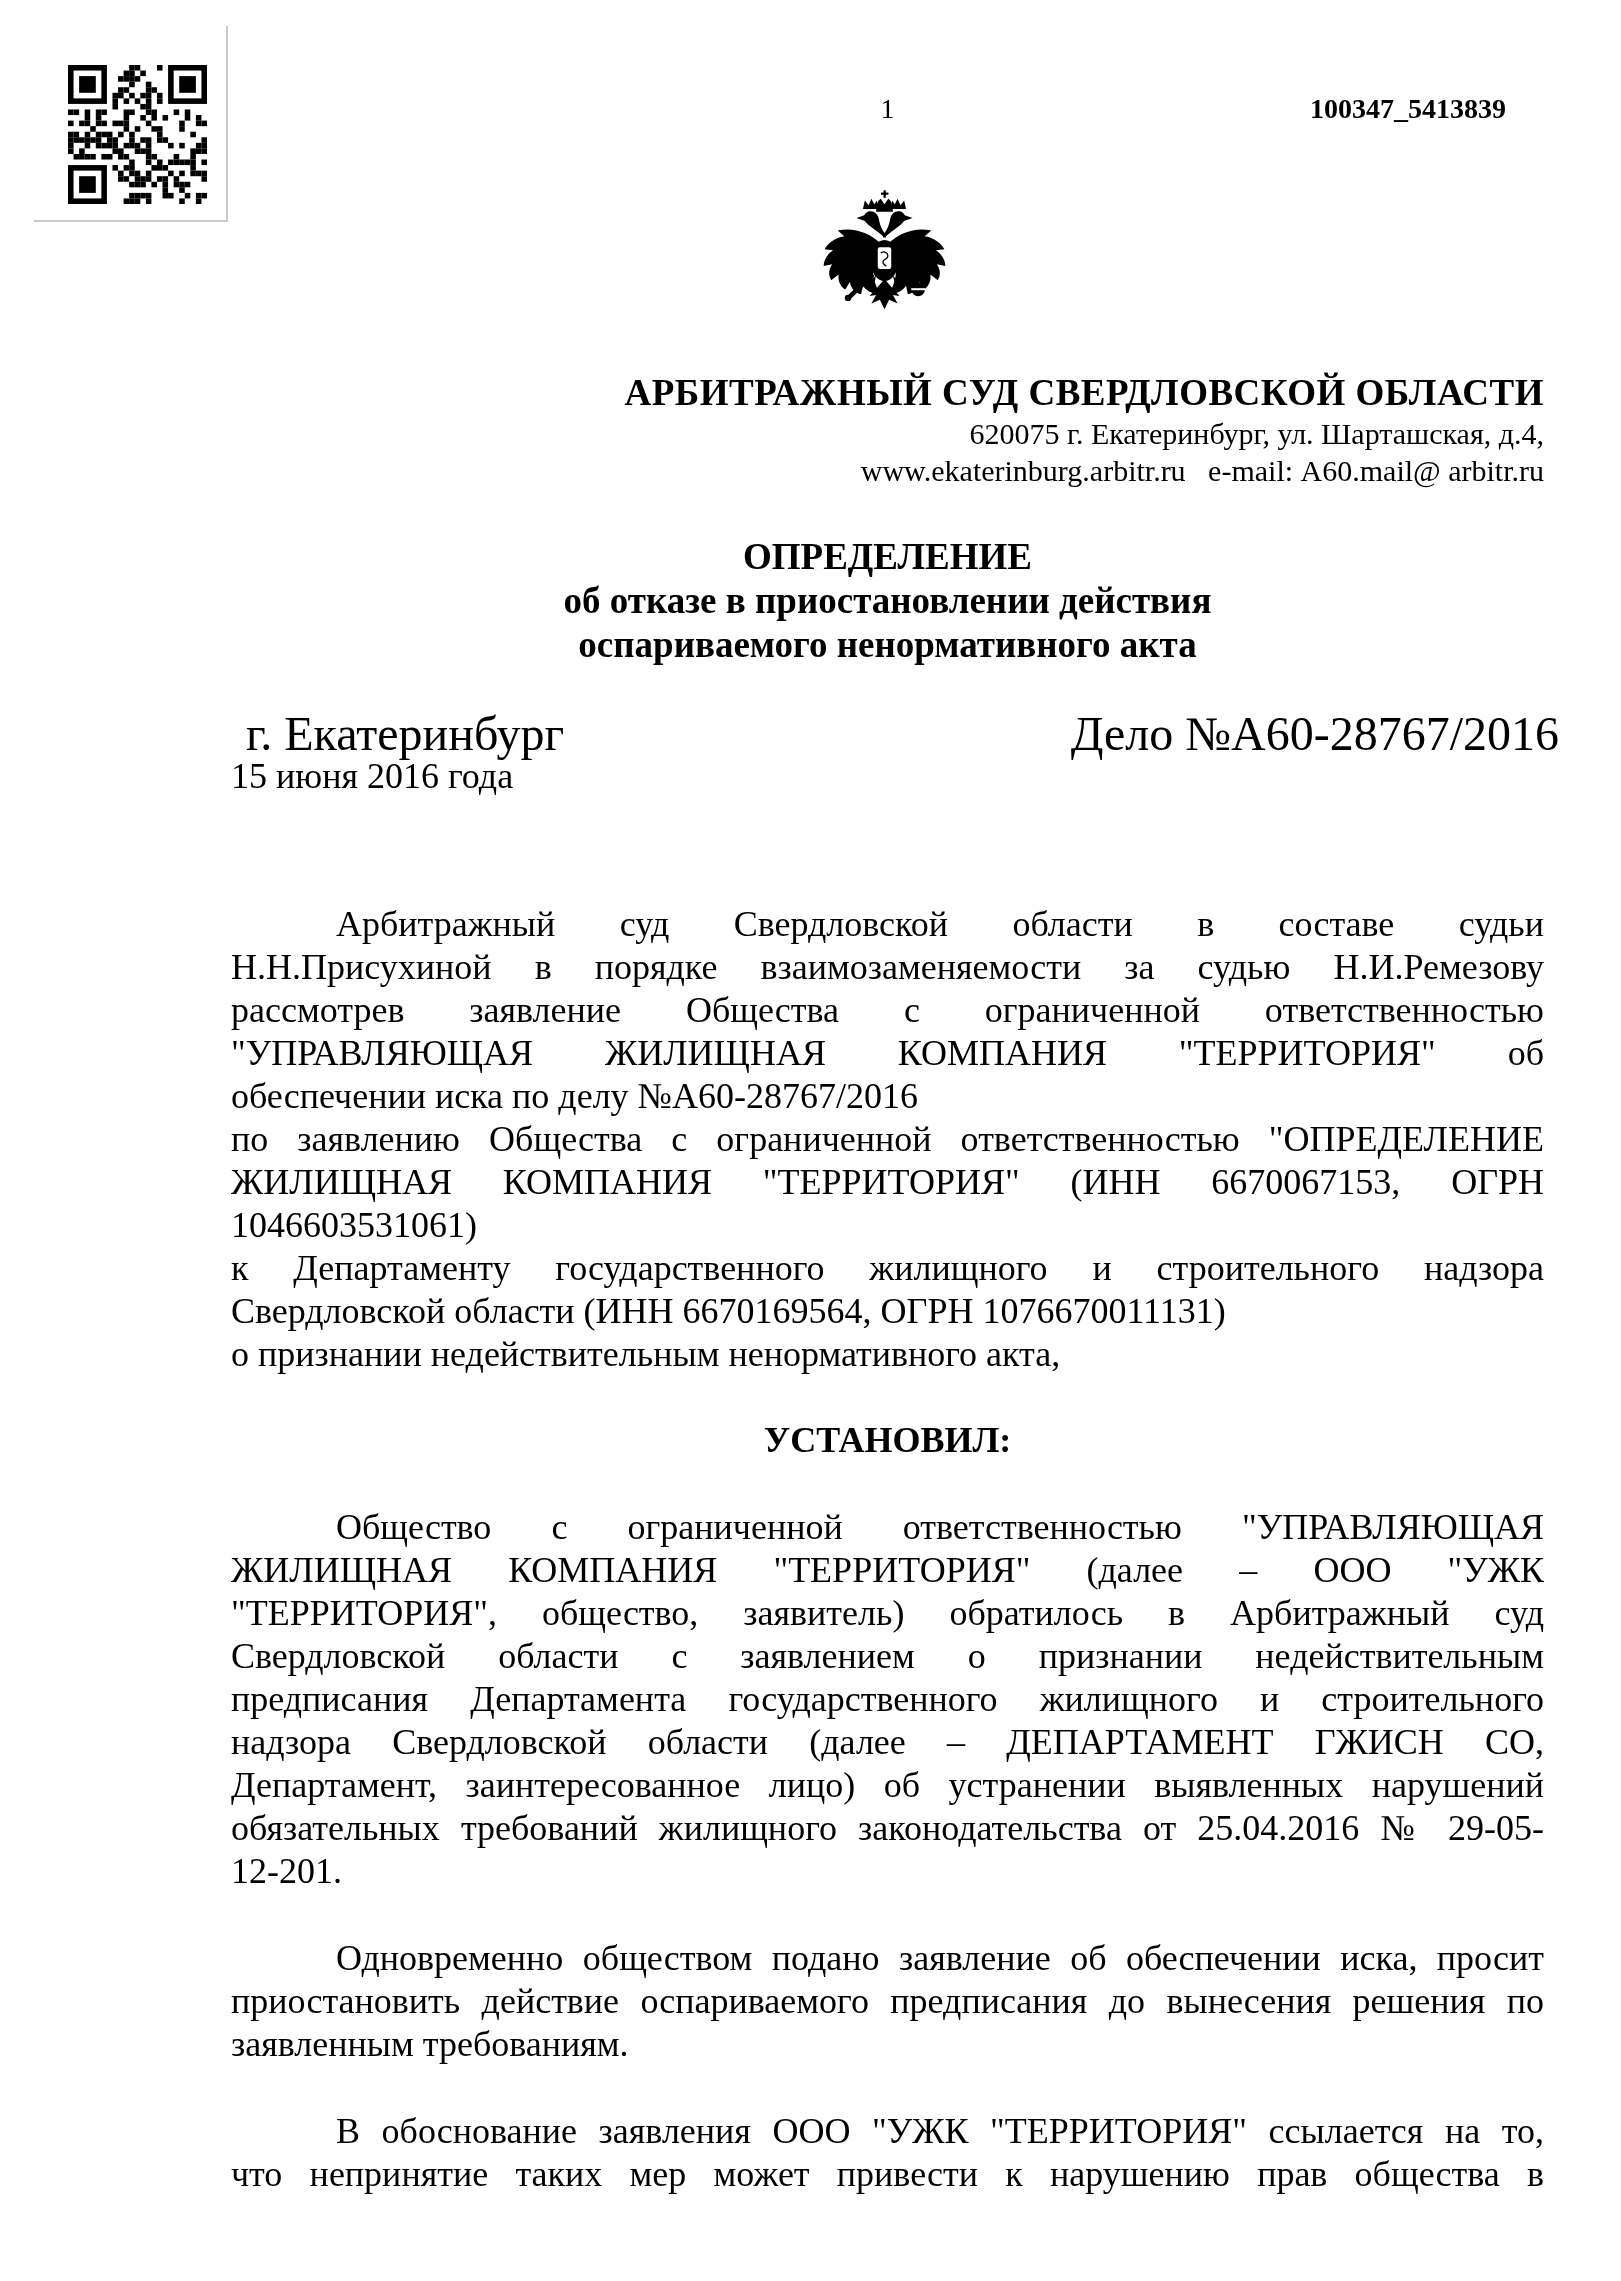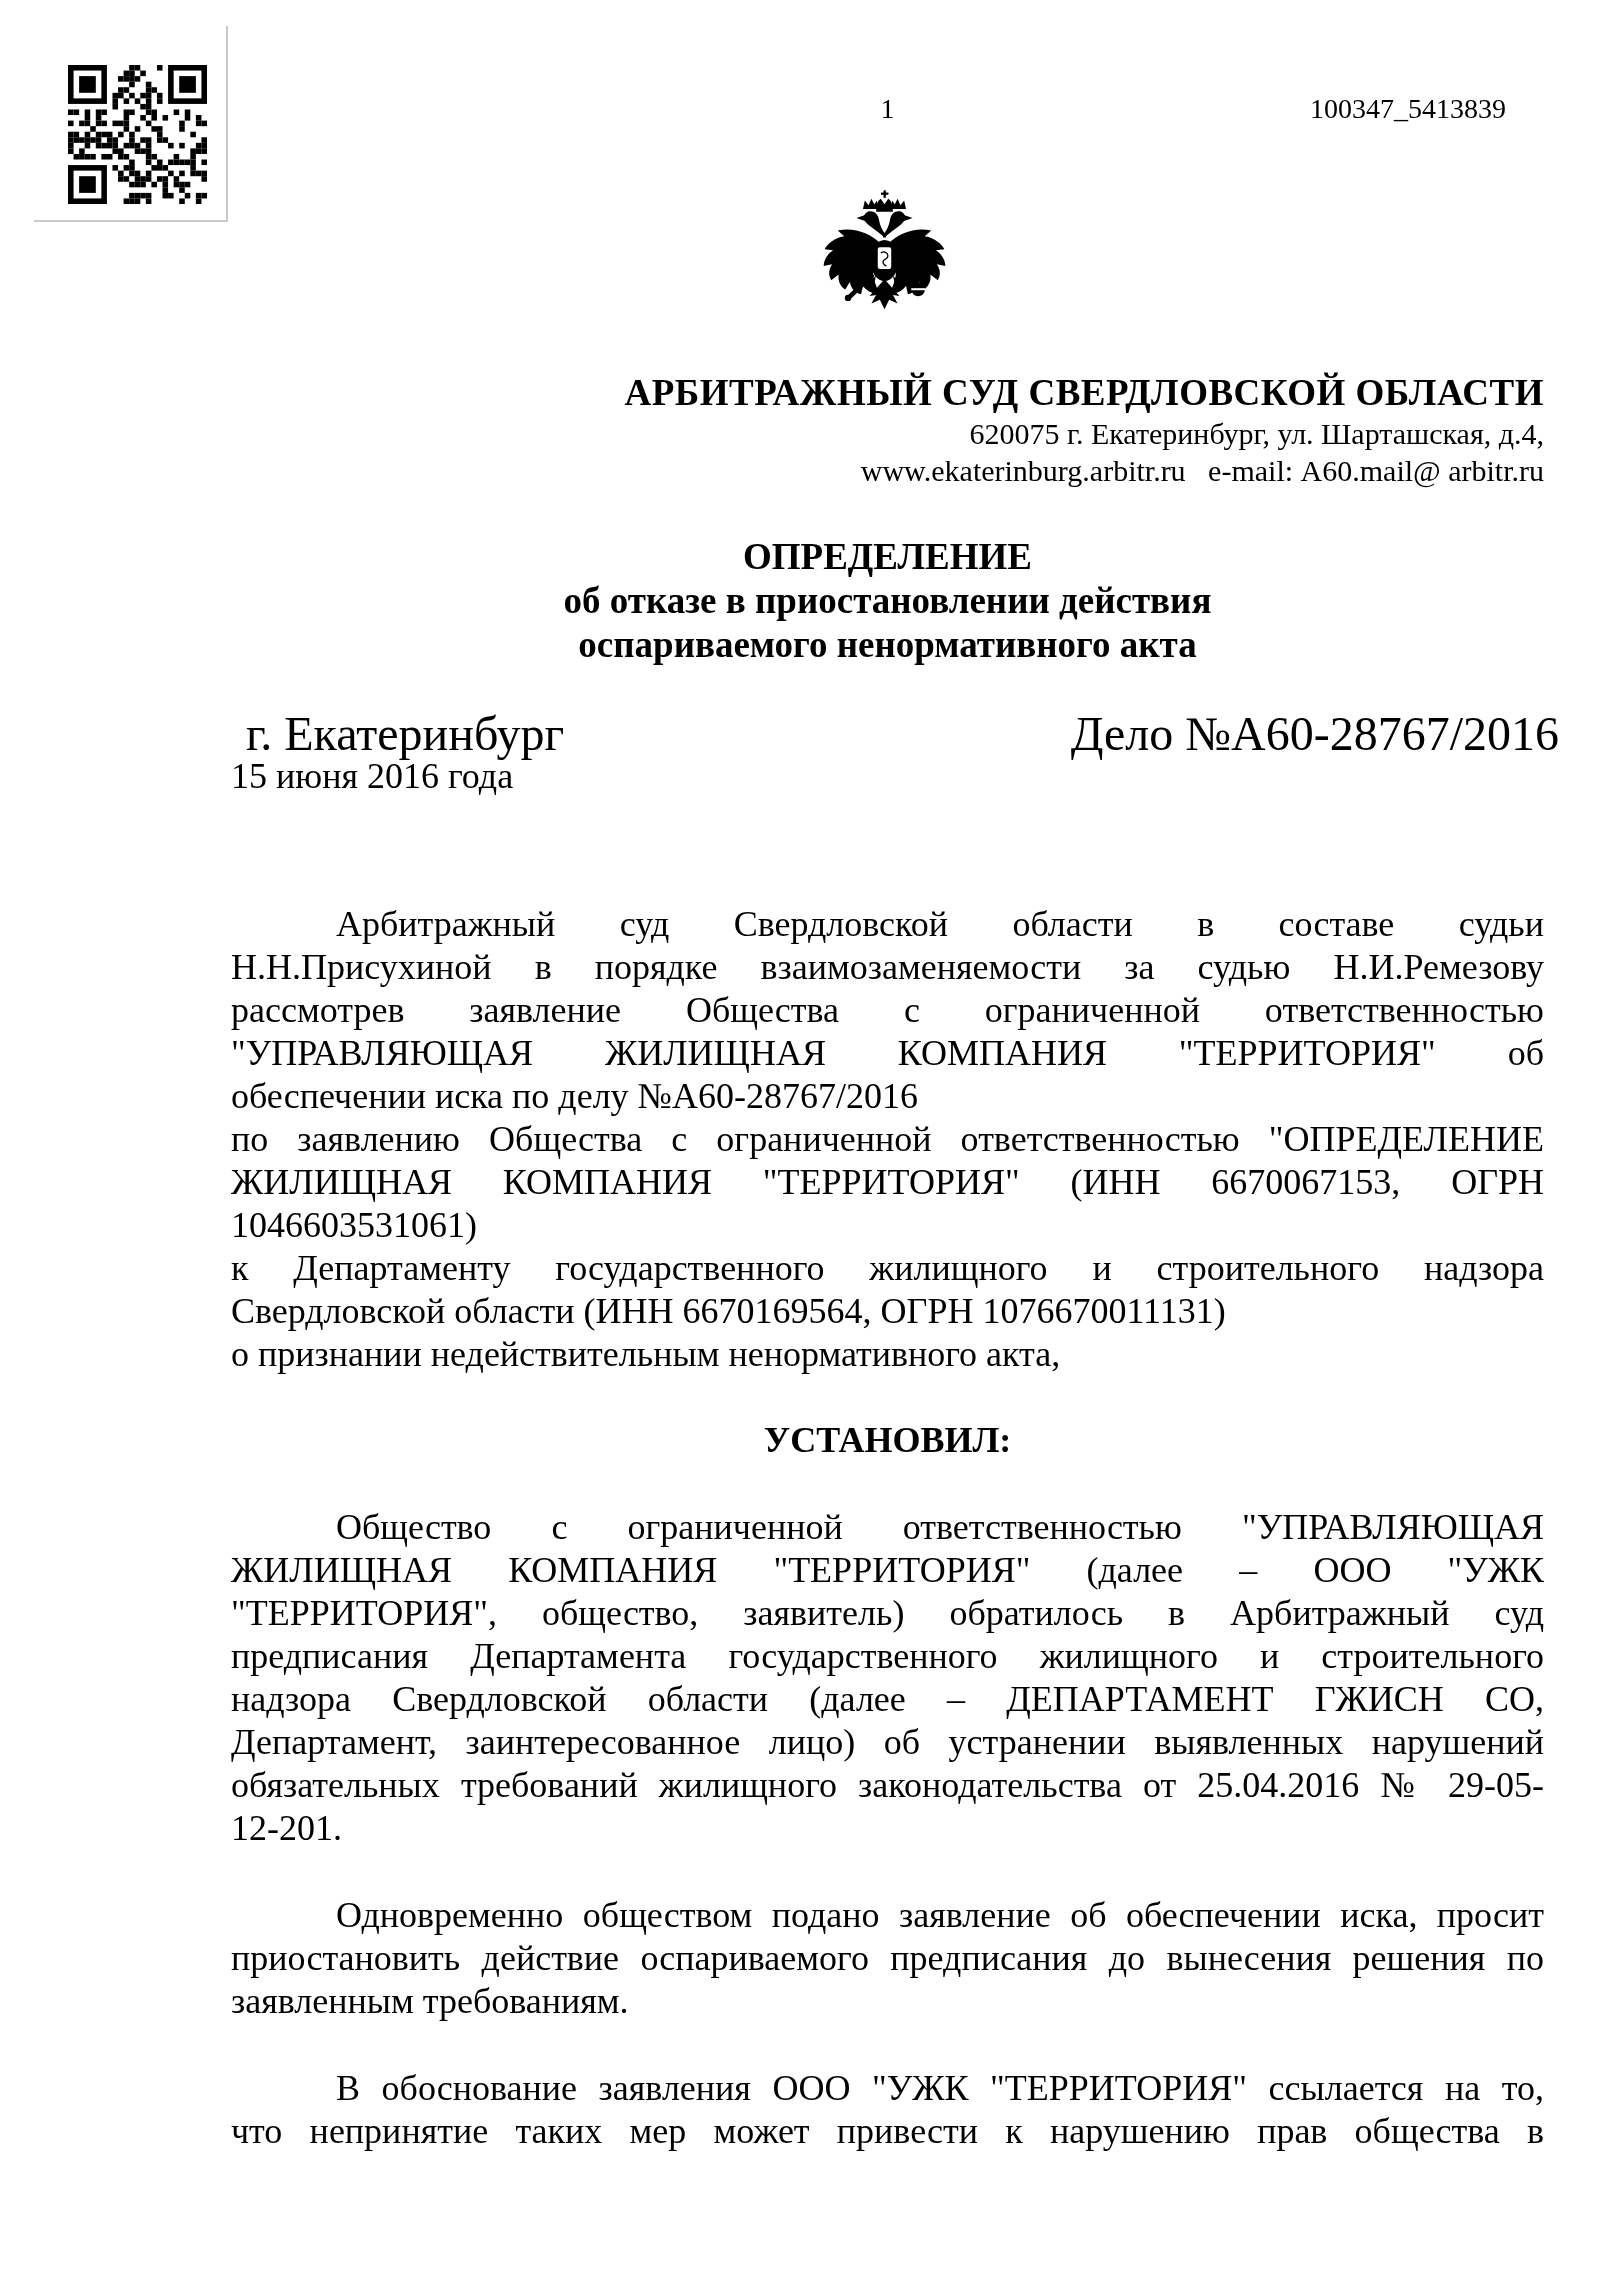--- a/index.html
+++ b/index.html
@@ -41,20 +41,21 @@
     font-size: 28px;
     line-height: 37px;
   }
   .page-number {
     text-align: center;
   }
   .doc-id {
     position: absolute;
     top: 0;
     right: 38px;
+    font-weight: bold;
   }
   
   .emblem {
     position: absolute;
     left: 819px;
     top: 186px;
     width: 131px;
     height: 134px;
   }
   .emblem svg { display: block; width: 100%; height: 100%; }
@@ -420,20 +421,21 @@
         <div class="line last">Свердловской области (ИНН 6670169564, ОГРН 1076670011131)</div>
       </div>
       <div class="para">
         <div class="line last">о признании недействительным ненормативного акта,</div>
       </div>
       <div class="section-heading">УСТАНОВИЛ:</div>
       <div class="para">
         <div class="line indent">Общество с ограниченной ответственностью "УПРАВЛЯЮЩАЯ</div>
         <div class="line">ЖИЛИЩНАЯ КОМПАНИЯ "ТЕРРИТОРИЯ" (далее – ООО "УЖК</div>
         <div class="line">"ТЕРРИТОРИЯ", общество, заявитель) обратилось в Арбитражный суд</div>
+        <div class="line">Свердловской области с заявлением о признании недействительным</div>
         <div class="line">предписания Департамента государственного жилищного и строительного</div>
         <div class="line">надзора Свердловской области (далее – ДЕПАРТАМЕНТ ГЖИСН СО,</div>
         <div class="line">Департамент, заинтересованное лицо) об устранении выявленных нарушений</div>
         <div class="line">обязательных требований жилищного законодательства от 25.04.2016 № 29-05-</div>
         <div class="line last">12-201.</div>
       </div>
       <div class="para">
         <div class="line indent">Одновременно обществом подано заявление об обеспечении иска, просит</div>
         <div class="line">приостановить действие оспариваемого предписания до вынесения решения по</div>
         <div class="line last">заявленным требованиям.</div>

